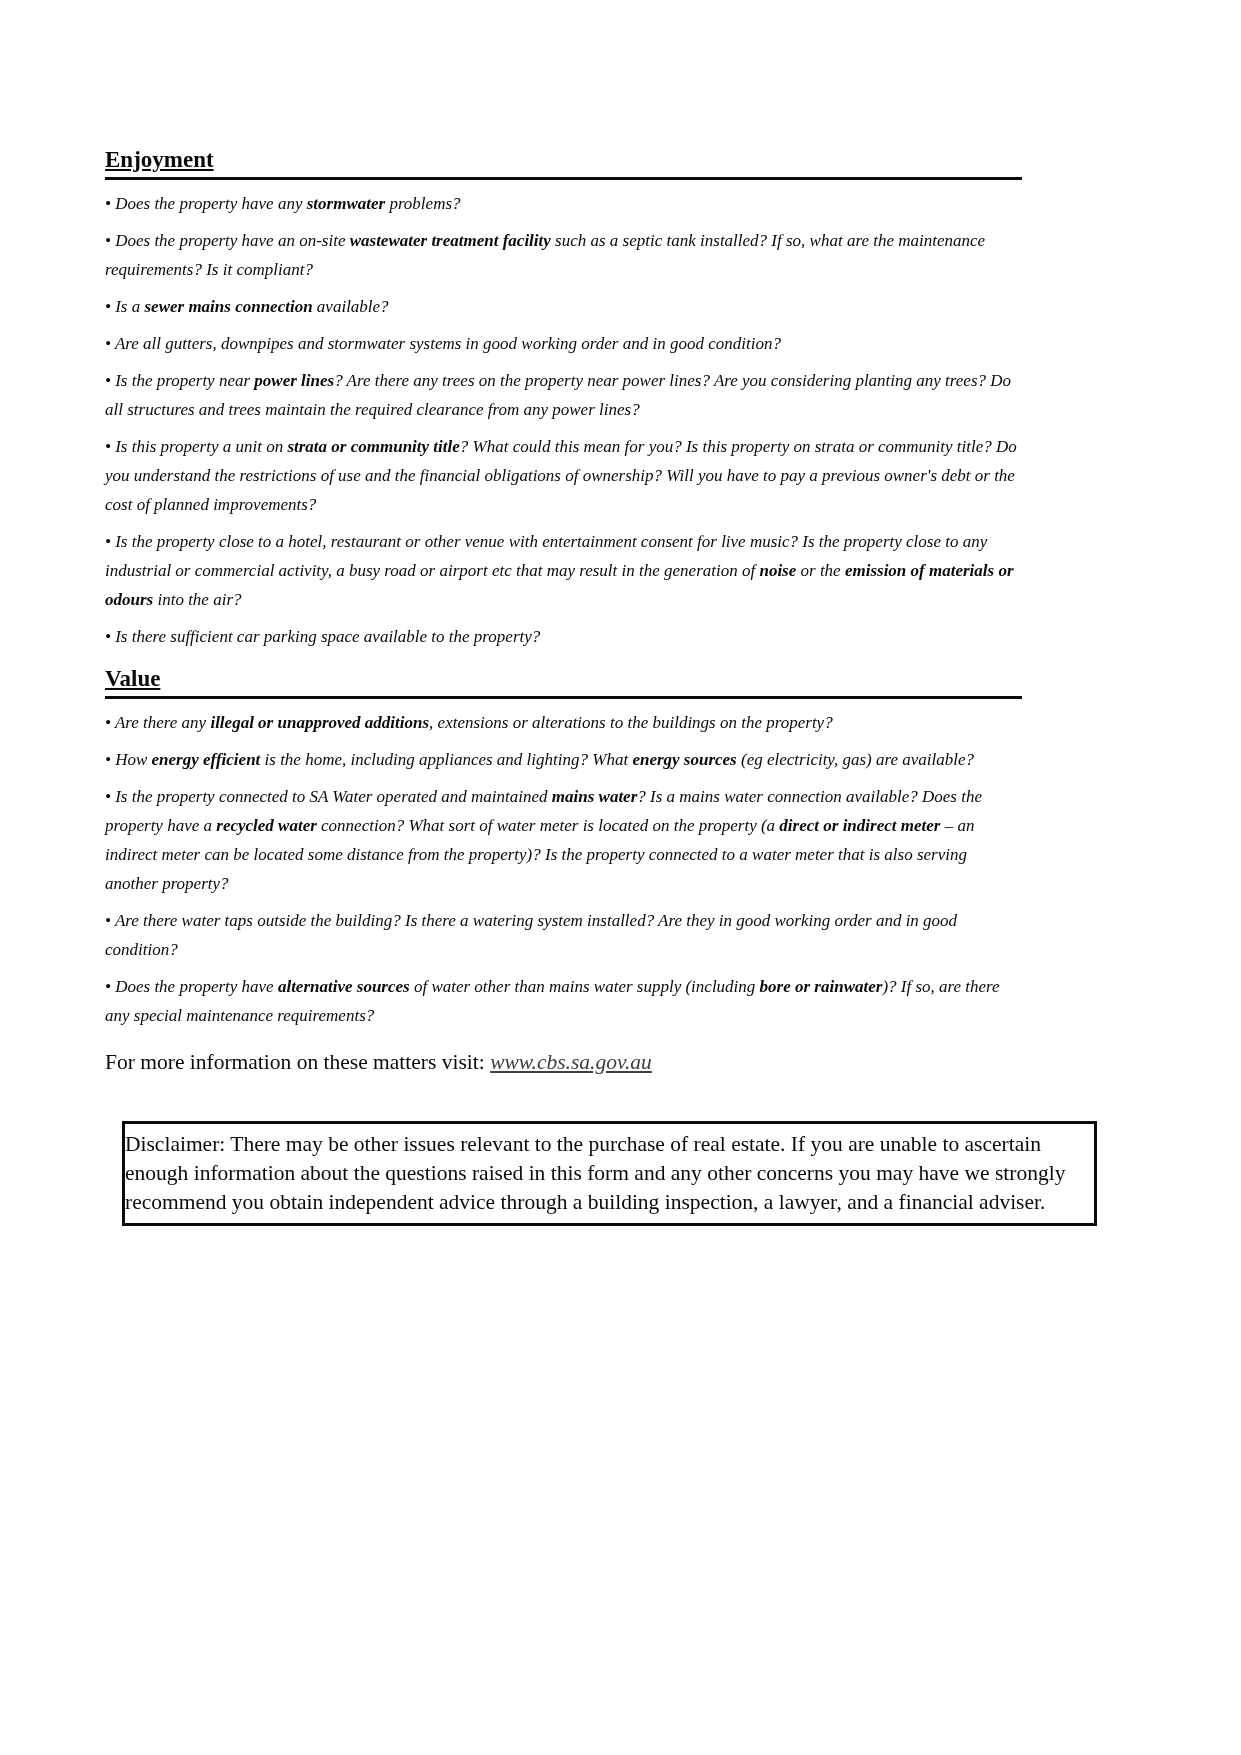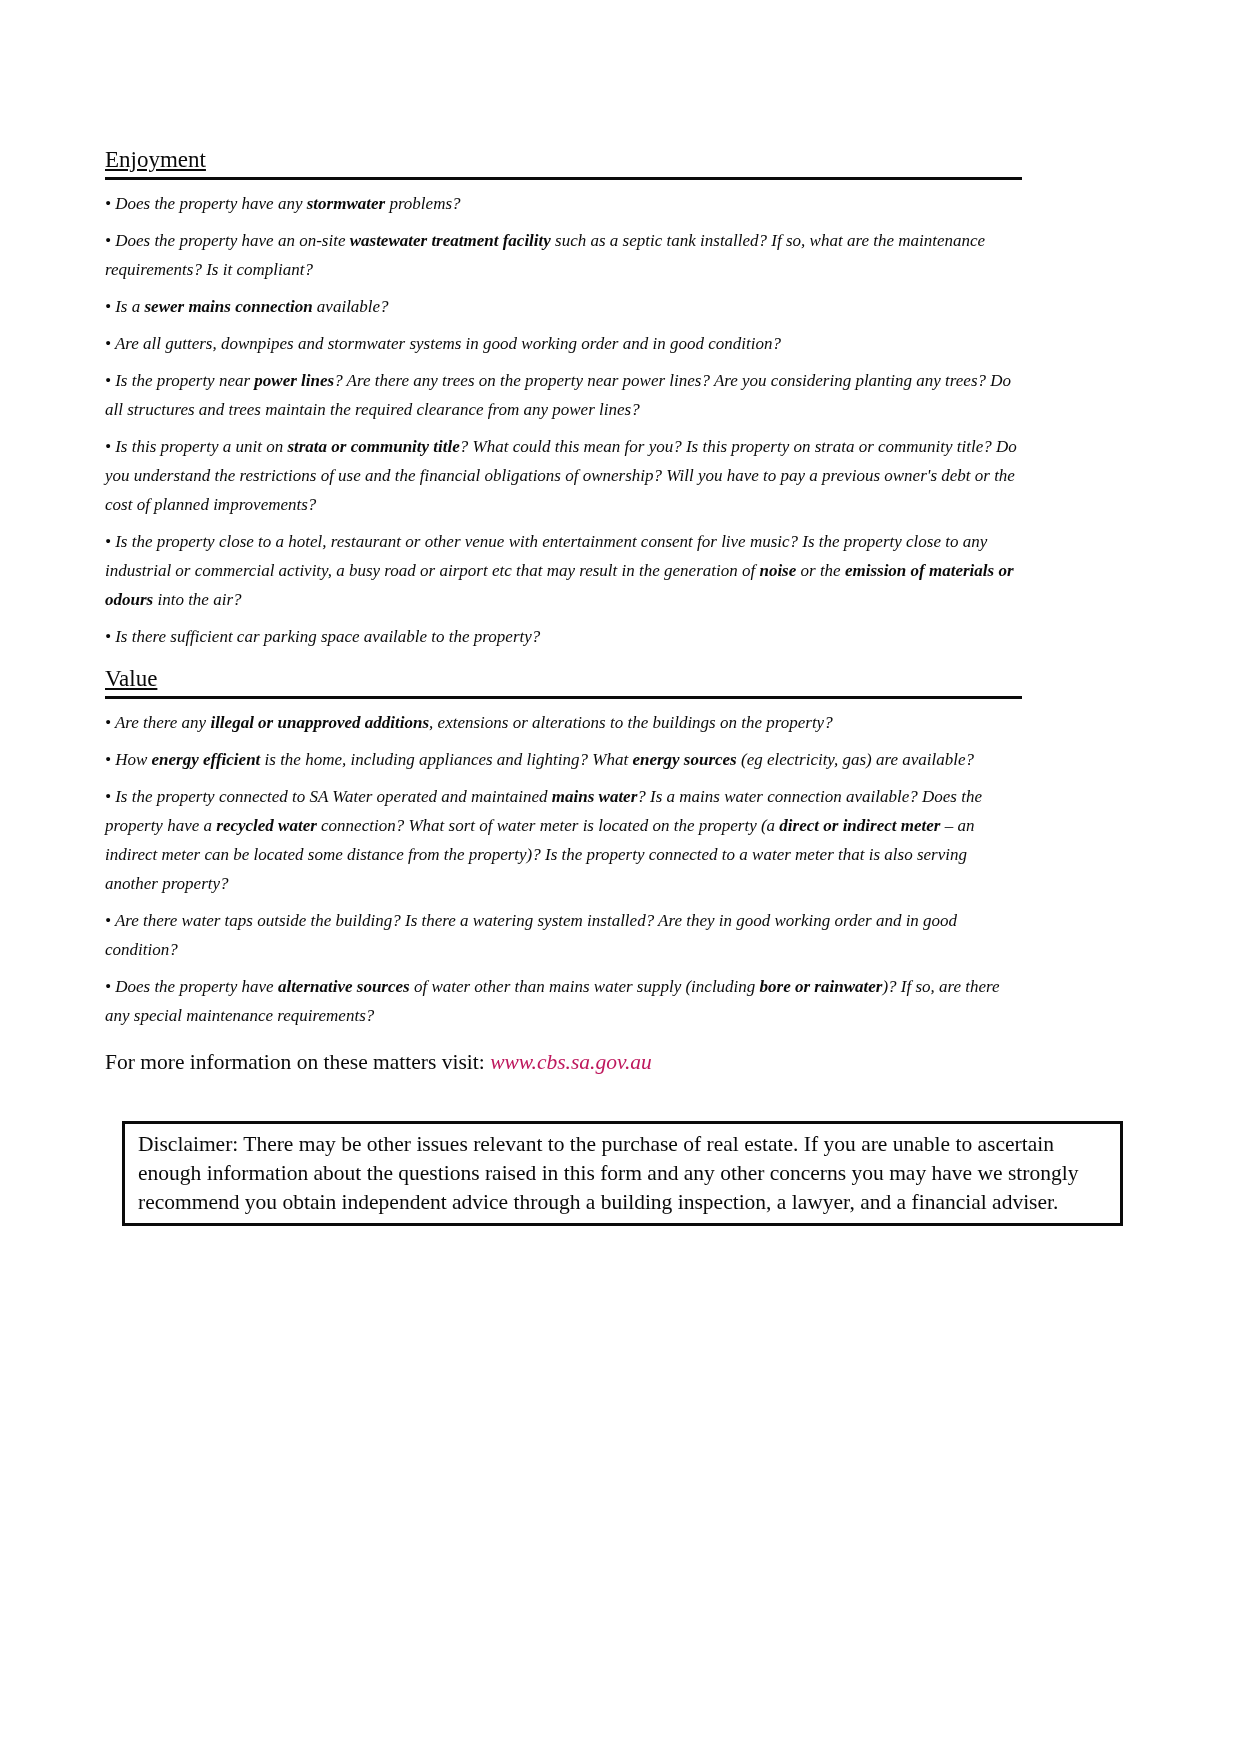--- a/index.html
+++ b/index.html
@@ -14,21 +14,21 @@
   }
   .content {
     position: absolute;
     left: 105px;
     top: 146px;
     width: 1017px;
   }
   .section { width: 917px; }
   .section-heading {
     font-size: 23px;
-    font-weight: normal;
+    font-weight: bold;
     line-height: 27px;
     margin: 0 0 9px 0;
     padding-bottom: 4px;
     border-bottom: 3px solid #0a0a0a;
   }
   .section-heading .heading-text { text-decoration: underline; }
   .bullet {
     font-size: 17px;
     line-height: 29px;
     margin: 0 0 8px 0;
@@ -37,28 +37,29 @@
   .bullet strong { font-weight: bold; }
   .section-value { margin-top: 14px; }
   .more-info {
     font-size: 21.5px;
     line-height: 29px;
     margin: 18px 0 0 0;
     width: 917px;
   }
   .link {
     font-style: italic;
-    color: #be185d;
+    text-decoration: underline;
+    color: #404040;
   }
   .disclaimer-box {
     margin-top: 44px;
     margin-left: 17px;
     width: 969px;
     border: 3px solid #0a0a0a;
-    padding: 6px 13px;
+    padding: 6px 0;
     background: #ffffff;
   }
   .disclaimer-text {
     font-size: 21.5px;
     line-height: 29px;
     margin: 0;
   }
   .footer-date {
     margin-top: 46px;
     width: 1017px;

